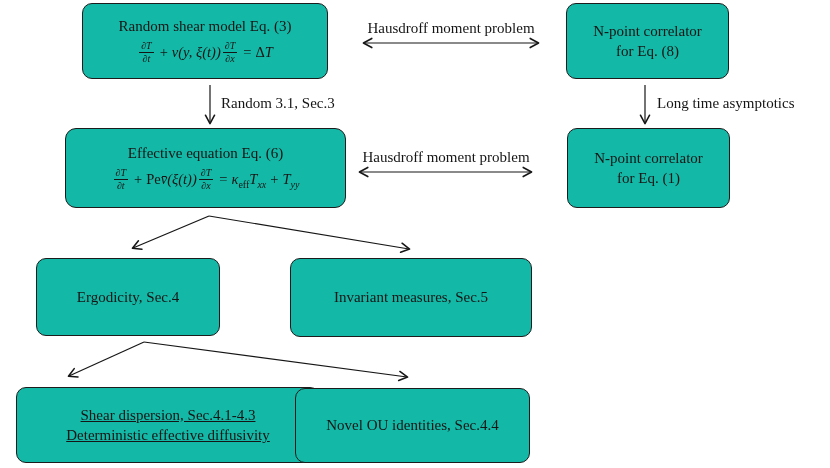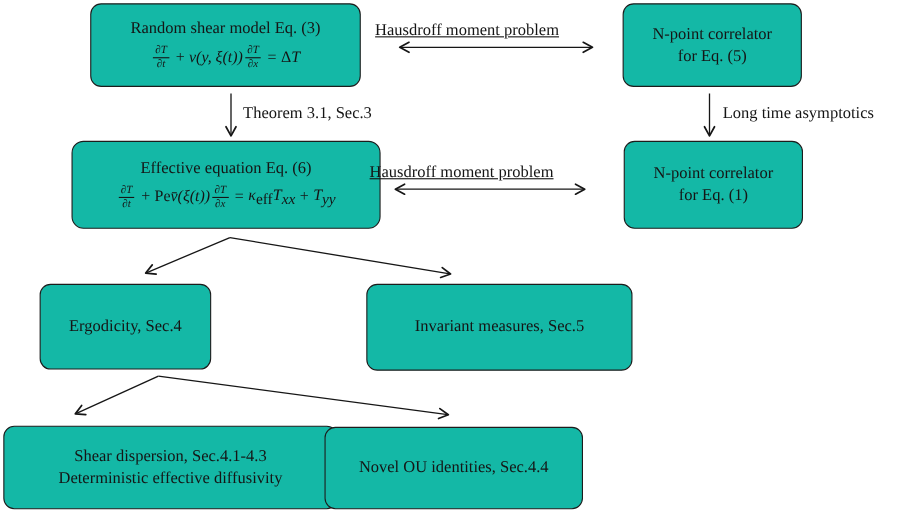--- a/index.html
+++ b/index.html
@@ -10,32 +10,32 @@
   }
   .edges{position:absolute;left:0;top:0;width:830px;height:468px;}
   .box{
     position:absolute;box-sizing:border-box;background:#14b8a6;
     border:1.2px solid #1c1c1c;border-radius:10px;
     display:flex;flex-direction:column;align-items:center;justify-content:center;
     text-align:center;font-size:15px;line-height:1.35;
   }
   .box-line{white-space:nowrap;}
   .edge-label{position:absolute;font-size:15px;white-space:nowrap;}
-  .edge-label.centered{text-decoration:underline;}
+  .edge-label.centered{text-align:center;}
   
   .eq{font-style:italic;font-size:14.5px;margin-top:3px;white-space:nowrap;display:flex;align-items:center;justify-content:center;}
   .eq .rm{font-style:normal;}
   .eq .op{font-style:normal;margin:0 4px;}
   .frac{
     display:inline-flex;flex-direction:column;align-items:center;
     font-size:10px;line-height:1.25;margin:0 2px;font-style:italic;
   }
   .frac .num{border-bottom:1px solid #151515;padding:0 2px;}
   .frac .den{padding:0 2px;}
-  .eq sub{font-size:14px;line-height:1;}
+  .eq sub{font-size:10px;line-height:1;}
   .eq sub.rm{font-style:normal;}
 </style>
 </head>
 <body>
 
 <div class="canvas">
 
   <svg class="edges" width="830" height="468" viewBox="0 0 830 468">
     <defs>
       <marker id="arr" viewBox="0 0 10 10" refX="7.5" refY="5" markerWidth="10" markerHeight="10" orient="auto-start-reverse">
@@ -68,21 +68,21 @@
           <span class="den">∂x</span>
         </span>
       <span class="op">=</span>
       <span class="rm">Δ</span>
         <span>T</span>
     </div>
   </div>
 
   <div class="box" style="left:566px;top:3px;width:163px;height:76px;">
     <div class="box-line">N-point correlator</div>
-    <div class="box-line">for Eq. (5)</div>
+    <div class="box-line">for Eq. (8)</div>
   </div>
 
   <div class="box" style="left:65px;top:128px;width:281px;height:80px;border-radius:11px;">
     <div class="box-line">Effective equation Eq. (6)</div>
     <div class="eq">
       <span class="frac">
           <span class="num">∂T</span>
           <span class="den">∂t</span>
         </span>
       <span class="op">+</span>
@@ -97,35 +97,35 @@
       <span class="op">+</span>
       <span><span>T</span><sub>yy</sub></span>
     </div>
   </div>
 
   <div class="box" style="left:567px;top:128px;width:163px;height:80px;">
     <div class="box-line">N-point correlator</div>
     <div class="box-line">for Eq. (1)</div>
   </div>
 
-  <div class="box" style="left:36px;top:258px;width:156px;height:78px;">
+  <div class="box" style="left:36px;top:258px;width:184px;height:78px;">
     <div class="box-line">Ergodicity, Sec.4</div>
   </div>
 
-  <div class="box" style="left:290px;top:258px;width:242px;height:79px;margin-left:43px;">
+  <div class="box" style="left:290px;top:258px;width:242px;height:79px;">
     <div class="box-line">Invariant measures, Sec.5</div>
   </div>
 
-  <div class="box" style="left:3px;top:387px;width:304px;height:76px;">
+  <div class="box" style="left:16px;top:387px;width:304px;height:76px;text-decoration:underline;">
     <div class="box-line">Shear dispersion, Sec.4.1-4.3</div>
     <div class="box-line">Deterministic effective diffusivity</div>
   </div>
 
   <div class="box" style="left:295px;top:388px;width:235px;height:75px;">
     <div class="box-line">Novel OU identities, Sec.4.4</div>
   </div>
 
   <div class="edge-label centered" style="left:341px;top:20px;width:220px;">Hausdroff moment problem</div>
   <div class="edge-label centered" style="left:336px;top:149px;width:220px;">Hausdroff moment problem</div>
-  <div class="edge-label" style="left:221px;top:95px;">Theorem 3.1, Sec.3</div>
+  <div class="edge-label" style="left:221px;top:95px;">Random 3.1, Sec.3</div>
   <div class="edge-label" style="left:657px;top:95px;">Long time asymptotics</div>
 
 </div>
 
 </body></html>

